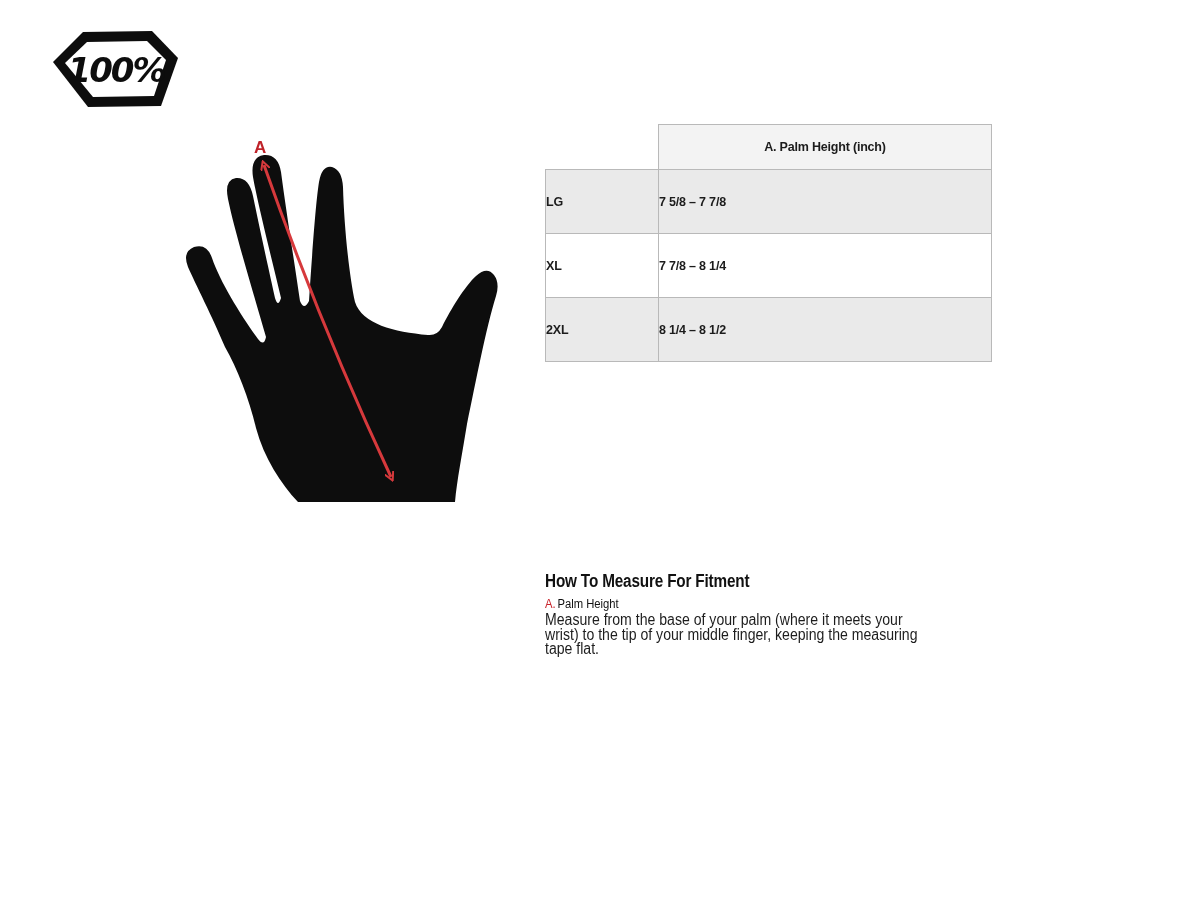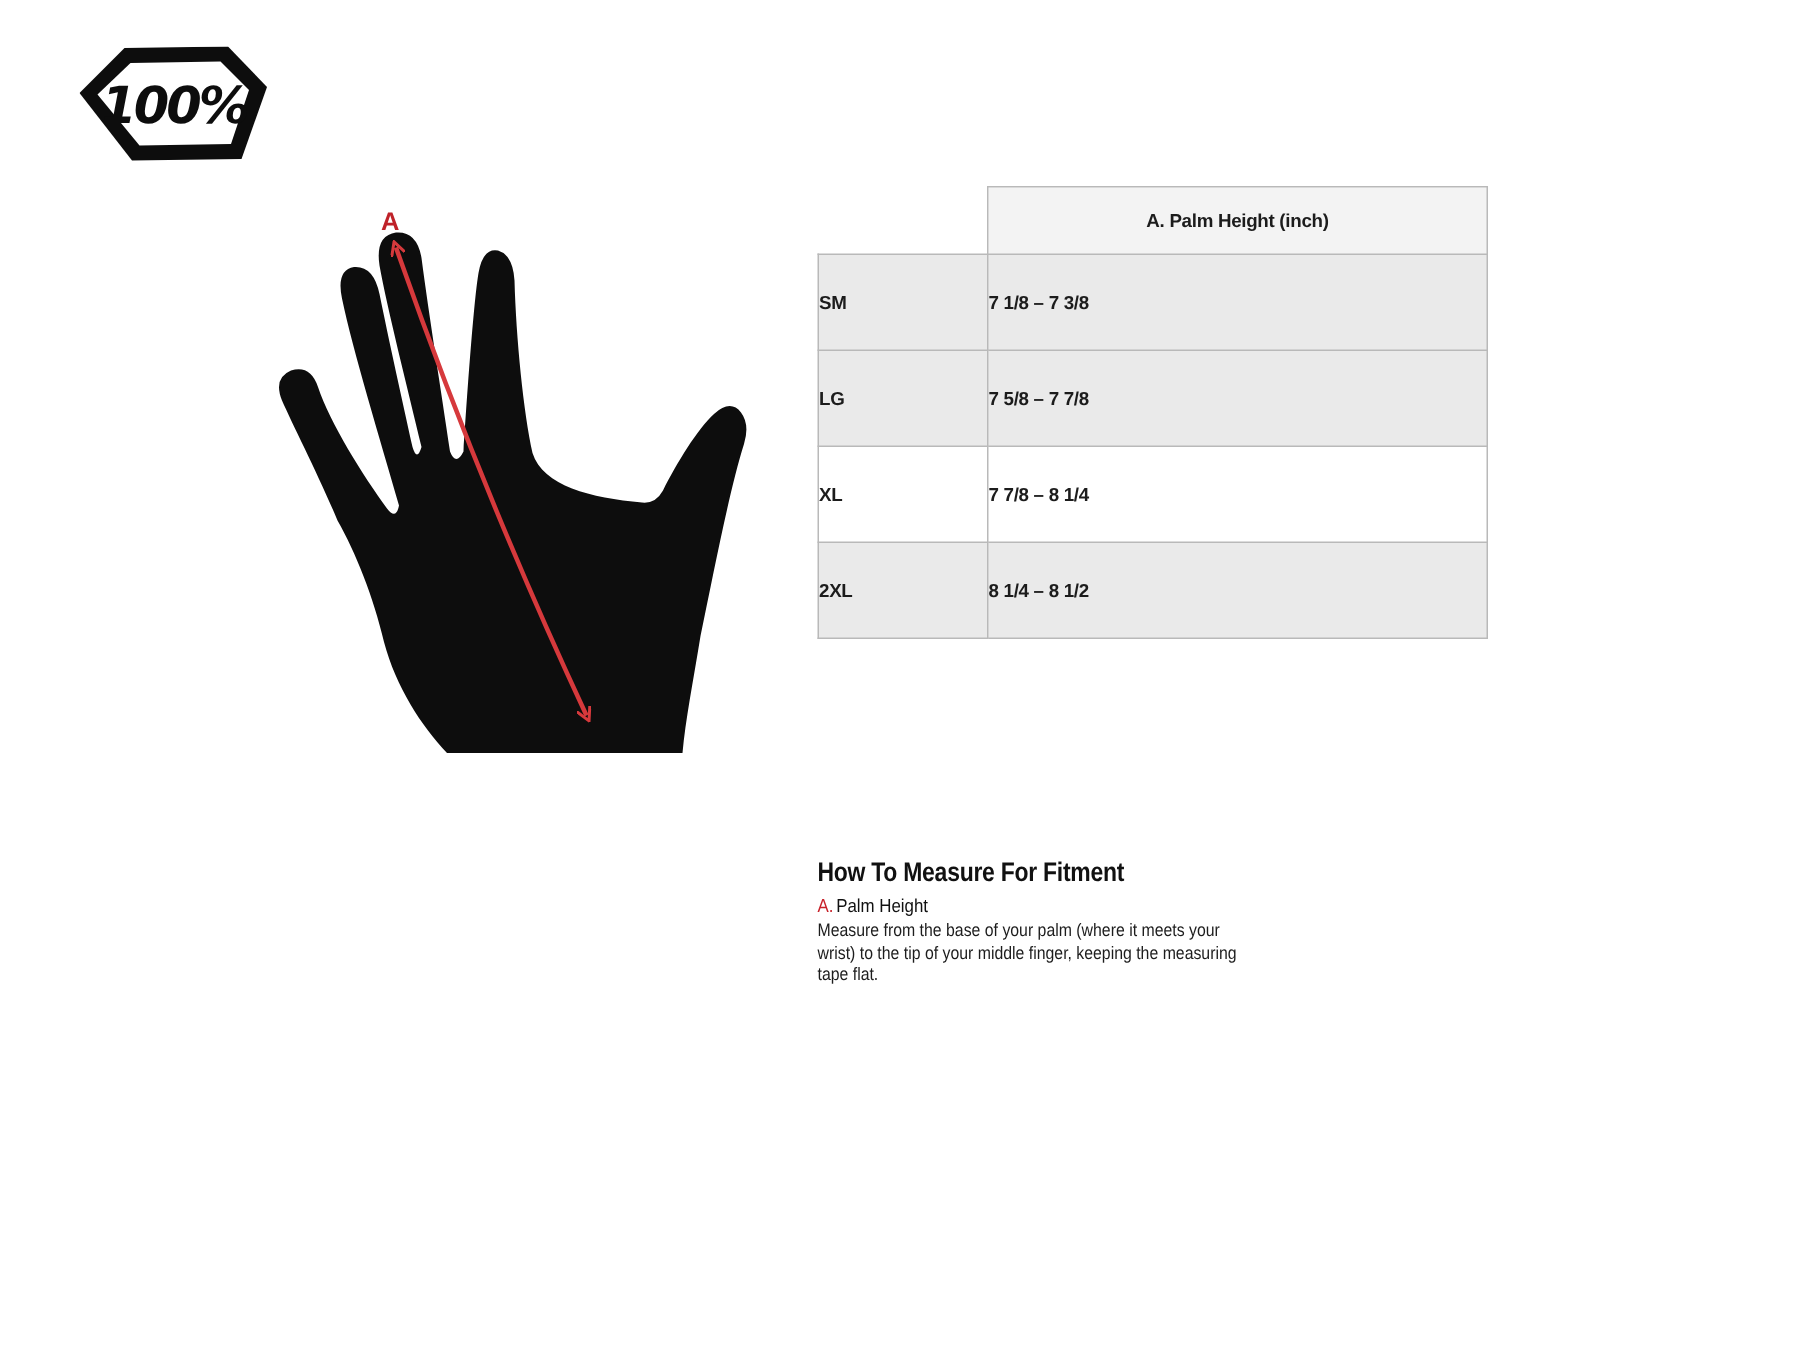--- a/index.html
+++ b/index.html
@@ -40,21 +40,21 @@
     letter-spacing: -0.2px;
     text-align: center;
   }
   .fit-sub {
     position: absolute; left: 545px; top: 597px;
     font-size: 12.5px; font-weight: 400; color: #111;
   }
   .fit-sub .letter { color: #c8222a; margin-right: 2px; }
   .fit-body {
     position: absolute; left: 545px; top: 613px;
-    font-size: 12px; line-height: 14.6px; color: #1d1d1d;
+    font-size: 16px; line-height: 14.6px; color: #1d1d1d;
   }
   .footer-note {
     position: absolute; left: 58px; top: 817px;
     font-size: 11px; font-weight: 700; line-height: 13px; color: #111;
   }
 
   
   .size-table {
     position: absolute; left: 545px; top: 124px;
     border-collapse: collapse;
@@ -138,24 +138,20 @@
         <col class="col-val">
       </colgroup>
     <thead>
       <tr class="head-row">
         <td class="corner"></td>
         <th>A. Palm Height (inch)</th>
       </tr>
     </thead>
     <tbody>
       <tr class="data-row striped">
-        <td>SM</td>
-        <td>7 1/8 – 7 3/8</td>
-      </tr>
-      <tr class="data-row striped">
         <td>LG</td>
         <td>7 5/8 – 7 7/8</td>
       </tr>
       <tr class="data-row plain">
         <td>XL</td>
         <td>7 7/8 – 8 1/4</td>
       </tr>
       <tr class="data-row striped">
         <td>2XL</td>
         <td>8 1/4 – 8 1/2</td>

